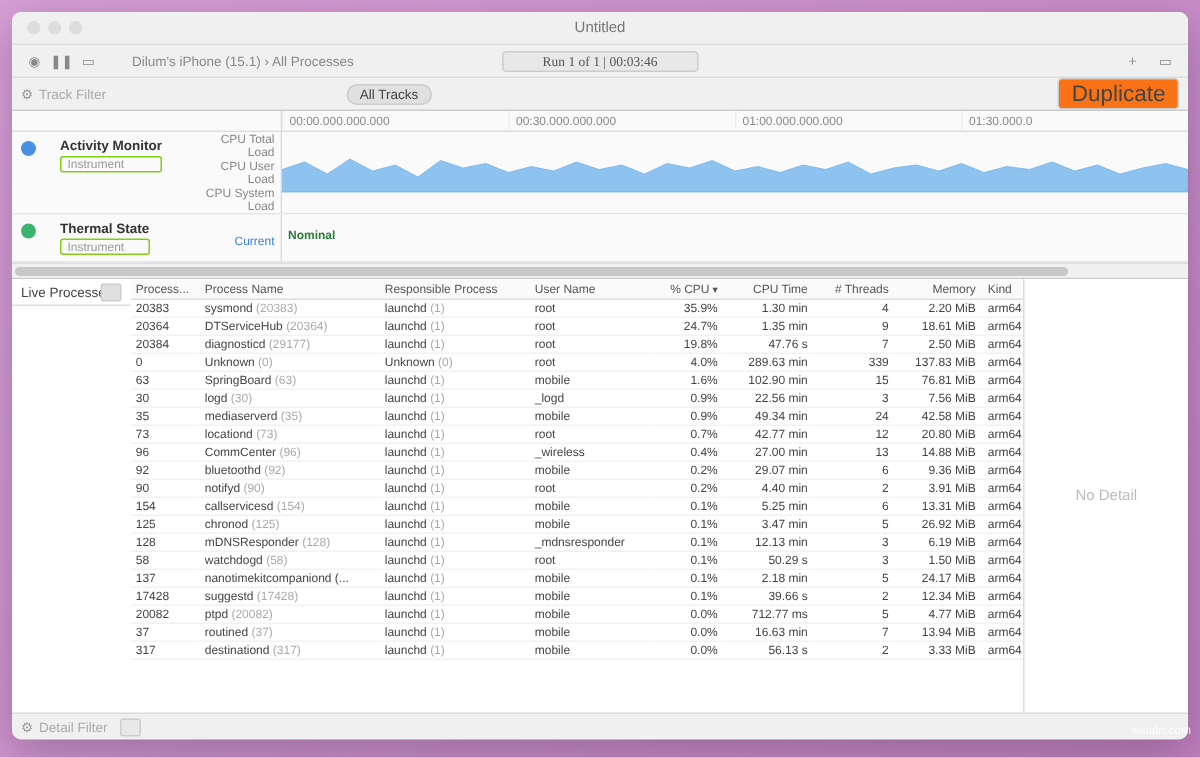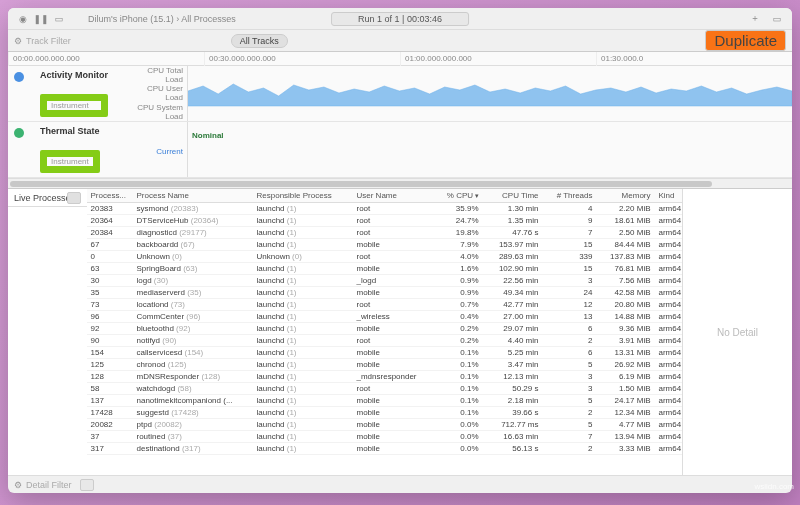--- a/index.html
+++ b/index.html
@@ -5,41 +5,41 @@
 * { margin: 0; padding: 0; box-sizing: border-box; font-family: -apple-system, "Helvetica Neue", Arial, sans-serif; }
 body { background: linear-gradient(135deg, #d8a0d8 0%, #c080c0 100%); width: 800px; height: 505px; overflow: hidden; position: relative; font-size: 9px; color: #333; }
 .window { position: absolute; left: 8px; top: 8px; right: 8px; bottom: 12px; background: #f0f0f0; border-radius: 6px; box-shadow: 0 8px 30px rgba(0,0,0,0.25); display: flex; flex-direction: column; overflow: hidden; }
 .titlebar { height: 22px; display: flex; align-items: center; background: #f0f0f0; border-bottom: 1px solid #ddd; position: relative; }
 .traffic { display: flex; gap: 5px; margin-left: 10px; }
 .tl { width: 9px; height: 9px; border-radius: 50%; background: #ddd; }
 .title { position: absolute; left: 0; right: 0; text-align: center; font-size: 10px; color: #777; }
 .toolbar { height: 22px; display: flex; align-items: center; background: #f0f0f0; border-bottom: 1px solid #ddd; padding: 0 6px; font-size: 9px; color: #666; }
 .tbbtn { width: 18px; height: 16px; display: flex; align-items: center; justify-content: center; color: #888; }
 .breadcrumb { margin-left: 20px; color: #888; }
-.run-indicator { position: absolute; left: 50%; transform: translateX(-50%); background: #e8e8e8; border: 1px solid #ccc; border-radius: 3px; padding: 1px 26px; font-size: 9px; color: #555; }
+.run-indicator { position: absolute; left: 50%; transform: translateX(-50%); background: #e8e8e8; border: 1px solid #ccc; border-radius: 3px; padding: 1px 26px; font-size: 9px; color: #555; font-family: Liberation Serif, serif; }
 .toolbar .right { margin-left: auto; display: flex; gap: 4px; }
 .filterbar { height: 22px; display: flex; align-items: center; background: #f0f0f0; border-bottom: 1px solid #ccc; padding: 0 6px; }
 .gear { color: #999; margin-right: 4px; }
 .track-filter { color: #aaa; font-size: 9px; }
 .all-tracks { margin-left: 160px; background: #e0e0e0; border: 1px solid #ccc; border-radius: 8px; padding: 1px 8px; font-size: 9px; color: #444; }
 .duplicate { margin-left: auto; border: 1px solid #ccc; border-radius: 3px; padding: 1px 8px; font-size: 15px; color: #444; background: #f97316; }
 
 .tracks { display: flex; flex-direction: column; background: #fafafa; border-bottom: 1px solid #ccc; }
-.timeline-header { display: flex; height: 14px; border-bottom: 1px solid #ddd; font-size: 8px; color: #888; flex-direction: column; }
+.timeline-header { display: flex; height: 14px; border-bottom: 1px solid #ddd; font-size: 8px; color: #888; }
 .timeline-header .left { width: 180px; border-right: 1px solid #ddd; }
 .timeline-header .ticks { flex: 1; display: flex; }
 .timeline-header .ticks span { flex: 1; padding-left: 4px; border-left: 1px solid #eee; line-height: 14px; }
 .track { display: flex; border-bottom: 1px solid #e5e5e5; }
 .track .sidebar { width: 120px; padding: 4px 6px; display: flex; align-items: flex-start; gap: 16px; }
 .track .badge { width: 10px; height: 10px; border-radius: 50%; flex-shrink: 0; margin-top: 2px; }
 .badge.blue { background: #4a90e2; }
 .badge.green { background: #3cb371; }
 .track .labels { display: flex; flex-direction: column; }
 .track .title2 { font-weight: 600; font-size: 9px; color: #333; }
-.track .instr { font-size: 8px; color: #999; border: 7px solid #84cc16; border-radius: 2px; padding: 0 4px; margin-top: 14px; display: inline-block; }
+.track .instr { font-size: 8px; color: #999; border: 1px solid #84cc16; border-radius: 2px; padding: 0 4px; margin-top: 2px; display: inline-block; }
 .track .lanes { width: 60px; display: flex; flex-direction: column; justify-content: space-around; font-size: 8px; color: #888; text-align: right; padding-right: 4px; border-right: 1px solid #ddd; }
 .track .graph { flex: 1; position: relative; background: #fafafa; }
 .cpu-graph { height: 52px; }
 .cpu-graph svg { width: 100%; height: 100%; }
 .thermal-graph { height: 26px; background: #5cd07a; display: flex; align-items: center; }
 .thermal-graph .nominal { font-size: 8px; font-weight: 600; color: #2c7a3a; margin-left: 4px; }
 .current-label { font-size: 8px; color: #3a7fd8; margin-top: 4px; }
 .hscroll { height: 10px; background: #f0f0f0; border-top: 1px solid #ddd; display: flex; align-items: center; padding: 0 2px; }
 .hscroll .thumb { height: 6px; background: #c8c8c8; border-radius: 3px; width: 90%; }
 
@@ -58,20 +58,28 @@
 .no-detail-top { position: absolute; right: 6px; top: 3px; width: 14px; height: 12px; background: #e0e0e0; border: 1px solid #ccc; border-radius: 2px; }
 .statusbar { height: 18px; border-top: 1px solid #ddd; display: flex; align-items: center; padding: 0 6px; color: #aaa; font-size: 9px; }
 .statusbar .kbd { margin-left: 8px; width: 14px; height: 12px; background: #e8e8e8; border: 1px solid #ccc; border-radius: 2px; }
 .watermark { position: absolute; right: 6px; bottom: 14px; font-size: 8px; color: rgba(255,255,255,0.8); }
 </style>
 </head>
 <body>
 
 <div class="window">
 
+  <div class="titlebar">
+    <div class="traffic">
+      <div class="tl"></div>
+      <div class="tl"></div>
+      <div class="tl"></div>
+    </div>
+    <div class="title">Untitled</div>
+  </div>
 
   <div class="toolbar">
     <div class="tbbtn">◉</div>
     <div class="tbbtn">❚❚</div>
     <div class="tbbtn">▭</div>
     <div class="breadcrumb">Dilum's iPhone (15.1) › All Processes</div>
     <div class="run-indicator">Run 1 of 1  |  00:03:46</div>
     <div class="right">
       <div class="tbbtn">＋</div>
       <div class="tbbtn">▭</div>
@@ -197,31 +205,20 @@
                 <td>diagnosticd <span class="dim">(29177)</span></td>
                 <td>launchd <span class="dim">(1)</span></td>
                 <td>root</td>
                 <td class="num">19.8%</td>
                 <td class="num">47.76 s</td>
                 <td class="num">7</td>
                 <td class="num">2.50 MiB</td>
                 <td>arm64</td>
               </tr>
               <tr>
-                <td>67</td>
-                <td>backboardd <span class="dim">(67)</span></td>
-                <td>launchd <span class="dim">(1)</span></td>
-                <td>mobile</td>
-                <td class="num">7.9%</td>
-                <td class="num">153.97 min</td>
-                <td class="num">15</td>
-                <td class="num">84.44 MiB</td>
-                <td>arm64</td>
-              </tr>
-              <tr>
                 <td>0</td>
                 <td>Unknown <span class="dim">(0)</span></td>
                 <td>Unknown <span class="dim">(0)</span></td>
                 <td>root</td>
                 <td class="num">4.0%</td>
                 <td class="num">289.63 min</td>
                 <td class="num">339</td>
                 <td class="num">137.83 MiB</td>
                 <td>arm64</td>
               </tr>

